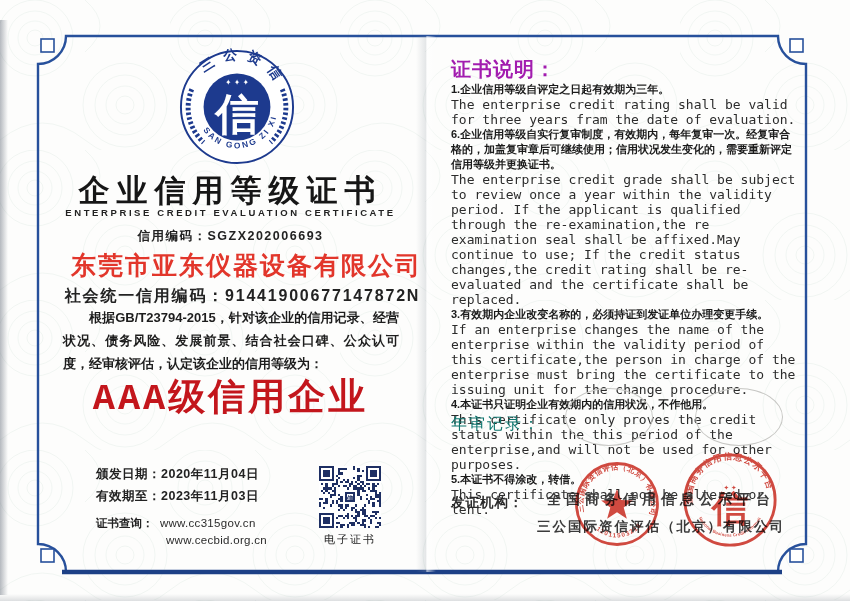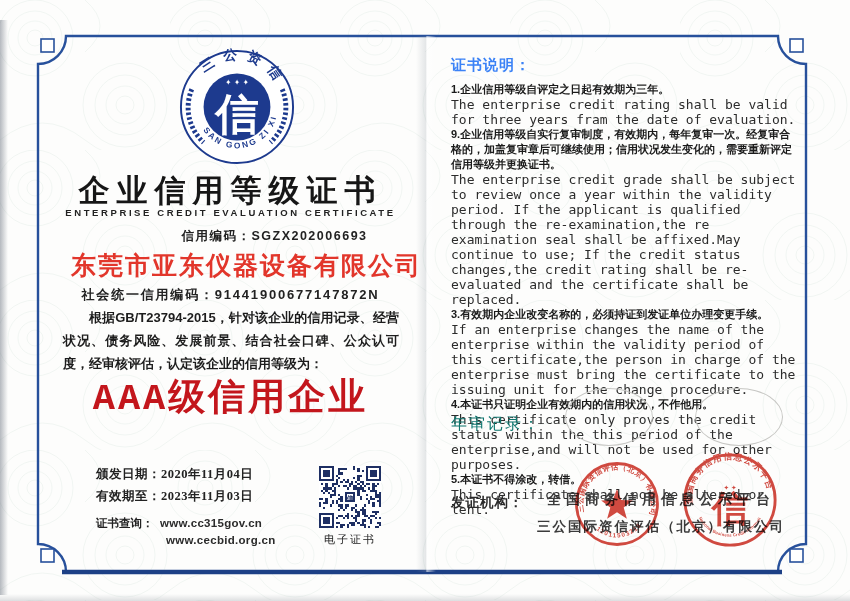--- a/index.html
+++ b/index.html
@@ -13,34 +13,34 @@
     background:linear-gradient(to bottom,rgba(160,165,172,0),rgba(160,165,172,.35));}
   .fold{left:416px;top:36px;width:20px;height:536px;
     background:linear-gradient(to right,rgba(140,150,160,0),rgba(140,150,160,.22) 48%,rgba(255,255,255,.6) 55%,rgba(140,150,160,0));}
   
   .page-left{left:38px;top:36px;width:385px;height:536px;}
   .page-right{left:427px;top:36px;width:379px;height:536px;}
   .center{text-align:center;width:100%;}
   
   .cert-title{top:134px;font-size:31px;font-weight:bold;letter-spacing:7px;color:#161616;}
   .cert-subtitle{top:171px;font-size:9.5px;font-weight:bold;letter-spacing:2.6px;color:#222;}
-  .credit-no{top:192px;font-size:12.5px;font-weight:bold;letter-spacing:1.5px;color:#222;padding-left:44px;}
+  .credit-no{top:192px;font-size:12.5px;font-weight:bold;letter-spacing:1.5px;color:#222;}
   .company{top:213px;font-size:25px;font-weight:bold;letter-spacing:2px;color:#e2362b;padding-left:16px;}
-  .uscc{top:250px;font-size:13px;font-weight:600;letter-spacing:1.8px;color:#222;}
+  .uscc{top:250px;font-size:16px;font-weight:600;letter-spacing:1.8px;color:#222;padding-left:12px;}
   .para{left:25px;top:270px;width:336px;font-size:13px;font-weight:600;line-height:1.78;
         text-align:justify;text-indent:2em;color:#1d1d1d;}
   .grade{top:336px;font-size:37px;font-weight:bold;letter-spacing:3px;color:#c3161c;
          font-family:Liberation Mono, monospace;}
-  .meta{left:58px;font-size:12.5px;font-weight:bold;color:#222;letter-spacing:.5px;font-family:Liberation Serif, serif;}
+  .meta{left:58px;font-size:12.5px;font-weight:bold;color:#222;letter-spacing:.5px;}
   .meta .v{font-weight:bold;}
   .query{left:58px;font-size:11.5px;font-weight:600;color:#222;}
-  .url{font-weight:700;color:#2b2b2b;letter-spacing:.3px;}
+  .url{font-weight:400;color:#2b2b2b;letter-spacing:.3px;}
   .qr-label{left:266px;top:496px;width:92px;text-align:center;font-size:11px;letter-spacing:2px;color:#222;}
   
-  .notes-head{left:24px;top:20px;font-size:15px;font-weight:bold;letter-spacing:1px;color:#3b82f6;}
+  .notes-head{left:24px;top:20px;font-size:20px;font-weight:bold;letter-spacing:1px;color:#a21caf;}
   .notes{left:24px;top:46px;width:348px;}
   .note-zh{font-size:11px;font-weight:600;line-height:15px;color:#1b1b1b;}
   .note-en{font-size:13px;line-height:15px;color:#2c2c2c;
            font-family:"DejaVu Sans Mono","Liberation Mono",monospace;}
   .annual{left:24px;top:378px;font-size:16px;letter-spacing:2px;color:#0f766e;}
   .oval{width:86px;height:56px;border:1px solid #c7c7c4;border-radius:50%;top:352px;}
   .issuer-label{left:24px;top:458px;font-size:13.5px;font-weight:600;letter-spacing:1px;color:#2a2a2a;}
   .issuer1{left:88px;top:455px;width:292px;text-align:center;font-size:14px;font-weight:bold;
            letter-spacing:5px;color:#3b3b3b;}
   .issuer2{left:88px;top:482px;width:292px;text-align:center;font-size:13.5px;font-weight:bold;
@@ -379,21 +379,21 @@
   <div class="abs page-right">
 
     <div class="abs notes-head">证书说明：</div>
 
     <div class="abs notes">
       <div>
         <div class="note-zh">1.企业信用等级自评定之日起有效期为三年。</div>
         <div class="note-en">The enterprise credit rating shall be valid for three years fram the date of evaluation.</div>
       </div>
       <div>
-        <div class="note-zh">9.企业信用等级自实行复审制度，有效期内，每年复审一次。经复审合格的，加盖复审章后可继续使用；信用状况发生变化的，需要重新评定信用等级并更换证书。</div>
+        <div class="note-zh">6.企业信用等级自实行复审制度，有效期内，每年复审一次。经复审合格的，加盖复审章后可继续使用；信用状况发生变化的，需要重新评定信用等级并更换证书。</div>
         <div class="note-en">The enterprise credit grade shall be subject to review once a year within the validity period. If the applicant is qualified through the re-examination,the re examination seal shall be affixed.May continue to use; If the credit status changes,the credit rating shall be re-evaluated and the certificate shall be replaced.</div>
       </div>
       <div>
         <div class="note-zh">3.有效期内企业改变名称的，必须持证到发证单位办理变更手续。</div>
         <div class="note-en">If an enterprise changes the name of the enterprise within the validity period of this certificate,the person in charge of the enterprise must bring the certificate to the issuing unit for the change procedure.</div>
       </div>
       <div>
         <div class="note-zh">4.本证书只证明企业有效期内的信用状况，不作他用。</div>
         <div class="note-en">This certificate only proves the credit status within the this period of the enterprise,and will not be used for other purposes.</div>
       </div>

